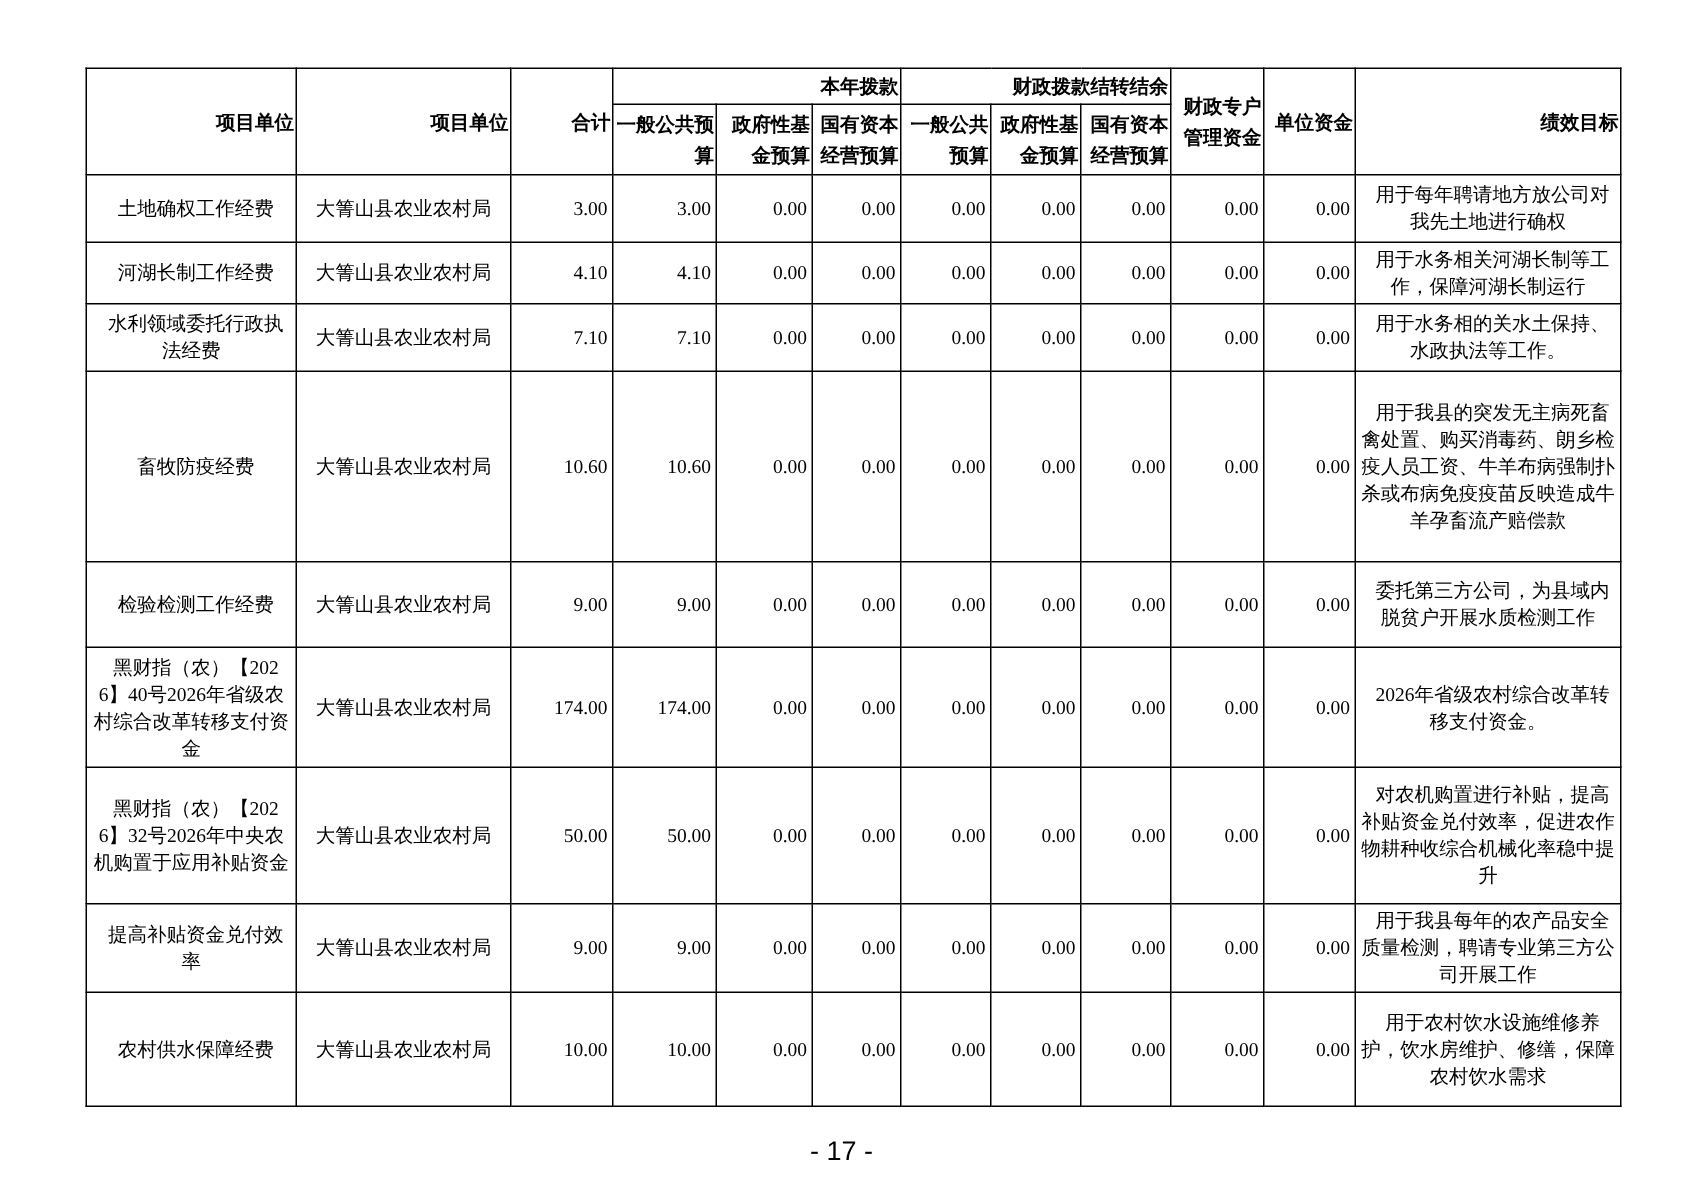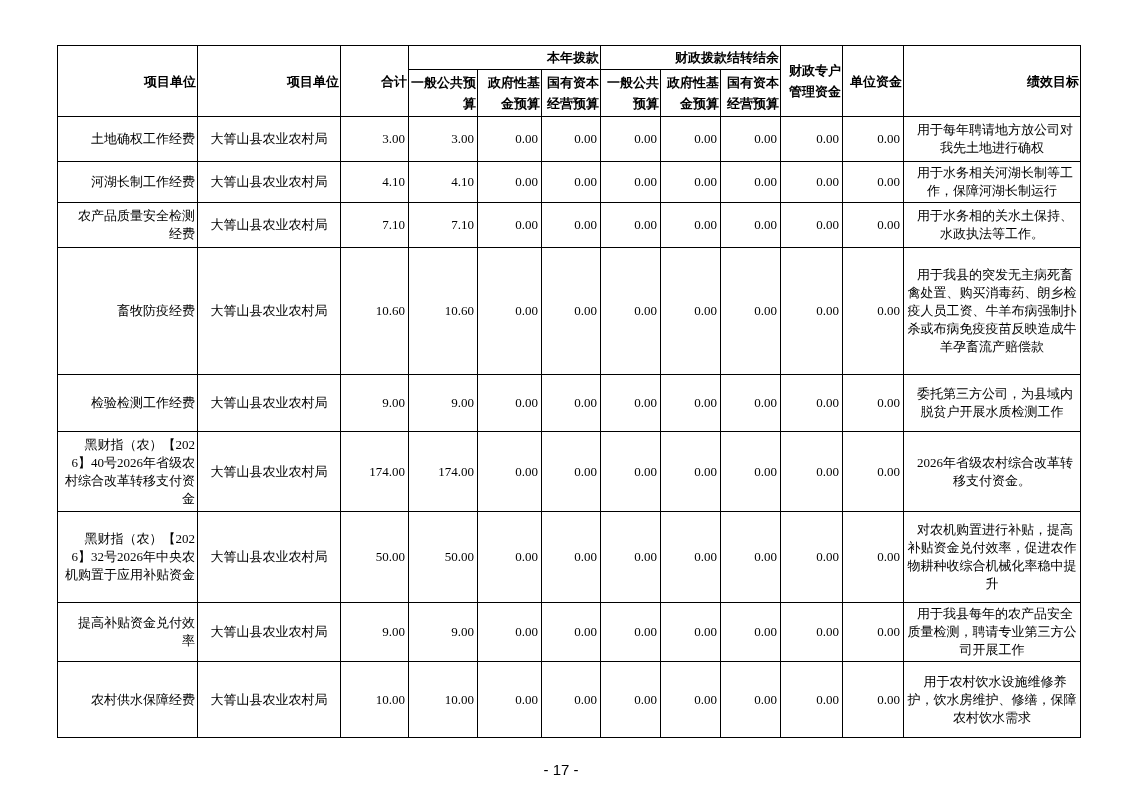--- a/index.html
+++ b/index.html
@@ -33,40 +33,40 @@
     text-align: right;
     padding: 1px 1px;
   }
   thead tr.group-row th.group-cell { height: 23px; }
   thead tr.sub-row th { height: 47px; }
   tbody td {
     font-size: 13px;
     line-height: 18px;
     padding: 2px 2px;
   }
-  .c-name  { text-align: right;  text-indent: 6px; }
+  .c-name  { text-align: center;  text-indent: 6px; }
   .c-unit  { text-align: center; }
   .c-num   { text-align: right; padding-right: 3px; }
   .c-goal  { text-align: center;  text-indent: 6px; margin-left: 15px; }
   
   tbody tr:nth-child(1) td { height: 45px; }
   tbody tr:nth-child(2) td { height: 40px; }
   tbody tr:nth-child(3) td { height: 45px; }
   tbody tr:nth-child(4) td { height: 127px; }
   tbody tr:nth-child(5) td { height: 57px; }
   tbody tr:nth-child(6) td { height: 80px; }
   tbody tr:nth-child(7) td { height: 91px; }
   tbody tr:nth-child(8) td { height: 55px; }
   tbody tr:nth-child(9) td { height: 76px; }
   .footer {
     position: absolute;
     left: 0; right: 0;
     bottom: 15px;
     text-align: center;
-    font-size: 15px;
+    font-size: 18px;
     font-family: "Liberation Sans", "DejaVu Sans", sans-serif;
   }
 </style>
 </head>
 <body>
 
 <div class="sheet">
   <table>
     <colgroup>
       <col style="width:140px">
@@ -125,21 +125,21 @@
           <td class="c-num">0.00</td>
           <td class="c-num">0.00</td>
           <td class="c-num">0.00</td>
           <td class="c-num">0.00</td>
           <td class="c-num">0.00</td>
           <td class="c-num">0.00</td>
           <td class="c-num">0.00</td>
           <td class="c-goal">用于水务相关河湖长制等工作，保障河湖长制运行</td>
         </tr>
         <tr>
-          <td class="c-name">农产品质量安全检测经费</td>
+          <td class="c-name">水利领域委托行政执法经费</td>
           <td class="c-unit">大箐山县农业农村局</td>
           <td class="c-num">7.10</td>
           <td class="c-num">7.10</td>
           <td class="c-num">0.00</td>
           <td class="c-num">0.00</td>
           <td class="c-num">0.00</td>
           <td class="c-num">0.00</td>
           <td class="c-num">0.00</td>
           <td class="c-num">0.00</td>
           <td class="c-num">0.00</td>

